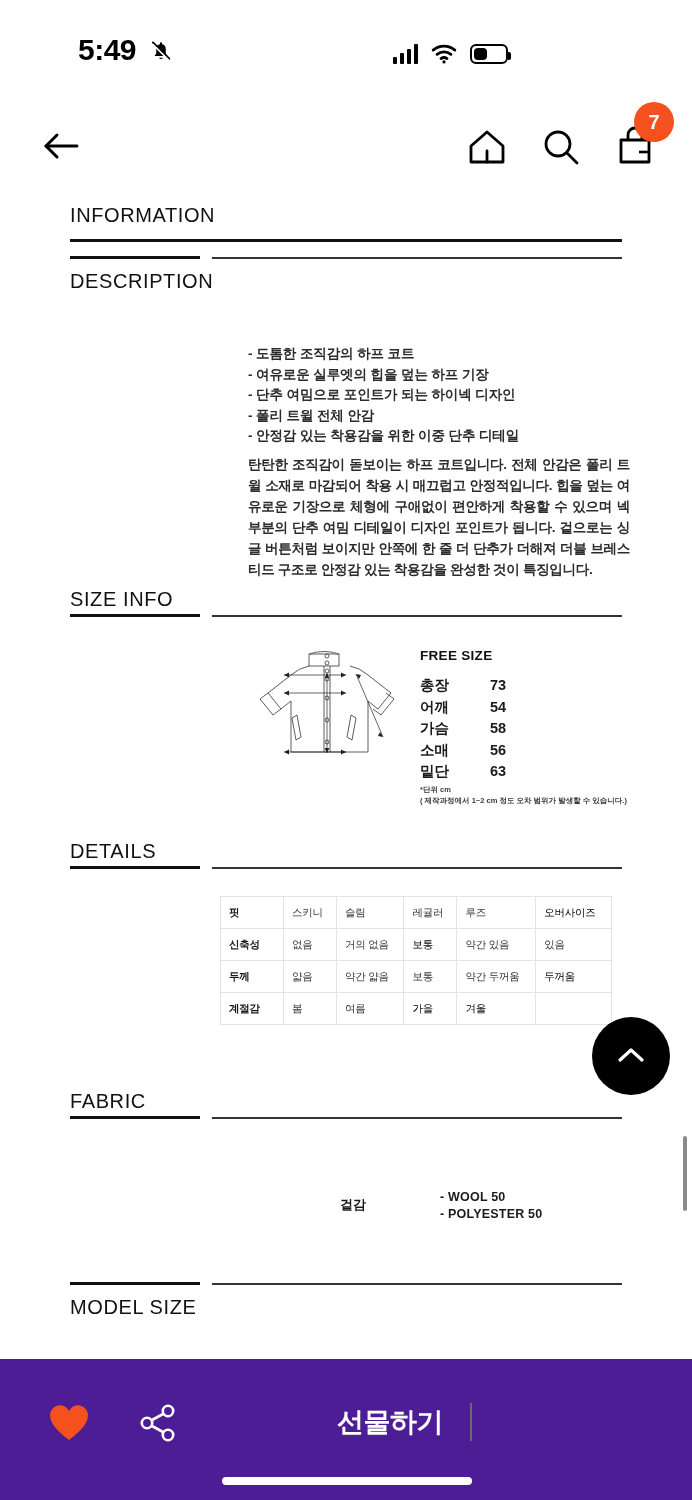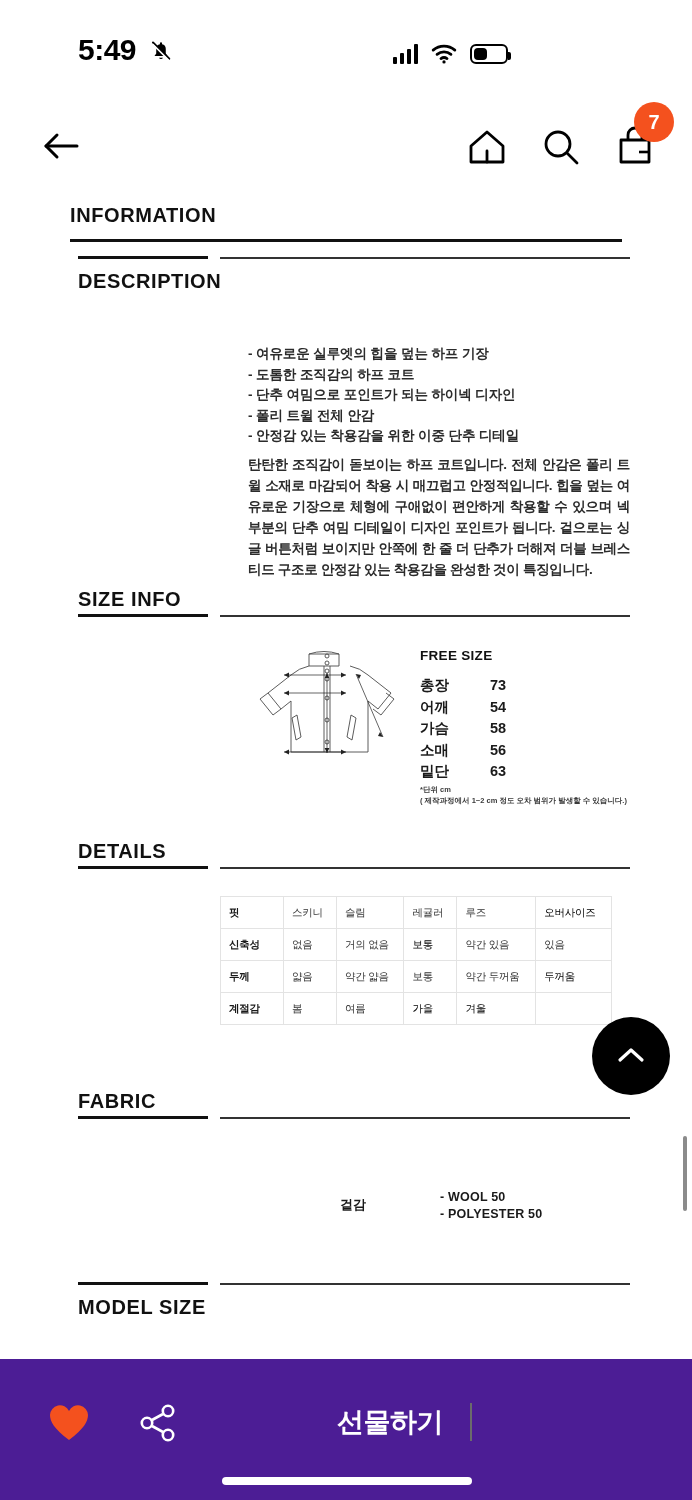--- a/index.html
+++ b/index.html
@@ -38,29 +38,29 @@
     position:absolute; right:-18px; top:-24px;
     width:40px; height:40px; border-radius:50%;
     background:#F4511E; color:#fff; font-size:20px; font-weight:600;
     display:flex; align-items:center; justify-content:center; z-index:3;
   }
 
   
   .content{ position:absolute; top:196px; left:0; width:692px; height:1122px; overflow:hidden; }
 
   .sec-title{
-    font-size:20px; font-weight:700; letter-spacing:0.6px; color:#111;
+    font-size:20px; font-weight:400; letter-spacing:0.6px; color:#111;
   }
 
   
   .info-head{ position:absolute; left:70px; top:8px; }
   .info-rule{ position:absolute; left:70px; top:43px; width:552px; height:3px; background:#111; }
 
   
-  .secblock{ position:absolute; left:70px; width:552px;margin-left:8px; }
+  .secblock{ position:absolute; left:70px; width:552px; }
   .rule-short{ position:absolute; left:0; width:130px; height:3px; background:#111; }
   .rule-long{ position:absolute; left:142px; width:410px; height:1.5px; background:#333; }
   .lbl{ position:absolute; left:0; }
 
   
   .desc-bullets{
     position:absolute; left:248px; top:148px; width:390px;
     font-size:13.5px; font-weight:700; line-height:20.5px; color:#2b2b2b;
     letter-spacing:-0.1px;
   }
@@ -189,22 +189,22 @@
   <div class="sec-title info-head">INFORMATION</div>
   <div class="info-rule"></div>
 
   <div class="secblock" style="top:60px; height:40px;">
     <div class="rule-short" style="top:0;"></div>
     <div class="rule-long" style="top:1px;"></div>
     <div class="sec-title lbl" style="top:14px;">DESCRIPTION</div>
   </div>
 
   <div class="desc-bullets">
+    <div>- 도톰한 조직감의 하프 코트</div>
     <div>- 여유로운 실루엣의 힙을 덮는 하프 기장</div>
-    <div>- 도톰한 조직감의 하프 코트</div>
     <div>- 단추 여밈으로 포인트가 되는 하이넥 디자인</div>
     <div>- 폴리 트윌 전체 안감</div>
     <div>- 안정감 있는 착용감을 위한 이중 단추 디테일</div>
   </div>
 
   <div class="desc-para">탄탄한 조직감이 돋보이는 하프 코트입니다. 전체 안감은 폴리 트윌 소재로 마감되어 착용 시 매끄럽고 안정적입니다. 힙을 덮는 여유로운 기장으로 체형에 구애없이 편안하게 착용할 수 있으며 넥 부분의 단추 여밈 디테일이 디자인 포인트가 됩니다. 겉으로는 싱글 버튼처럼 보이지만 안쪽에 한 줄 더 단추가 더해져 더블 브레스티드 구조로 안정감 있는 착용감을 완성한 것이 특징입니다.</div>
 
   <div class="secblock" style="top:392px; height:40px;">
     <div class="sec-title lbl" style="top:0;text-align:right;">SIZE INFO</div>
     <div class="rule-short" style="top:26px;"></div>

